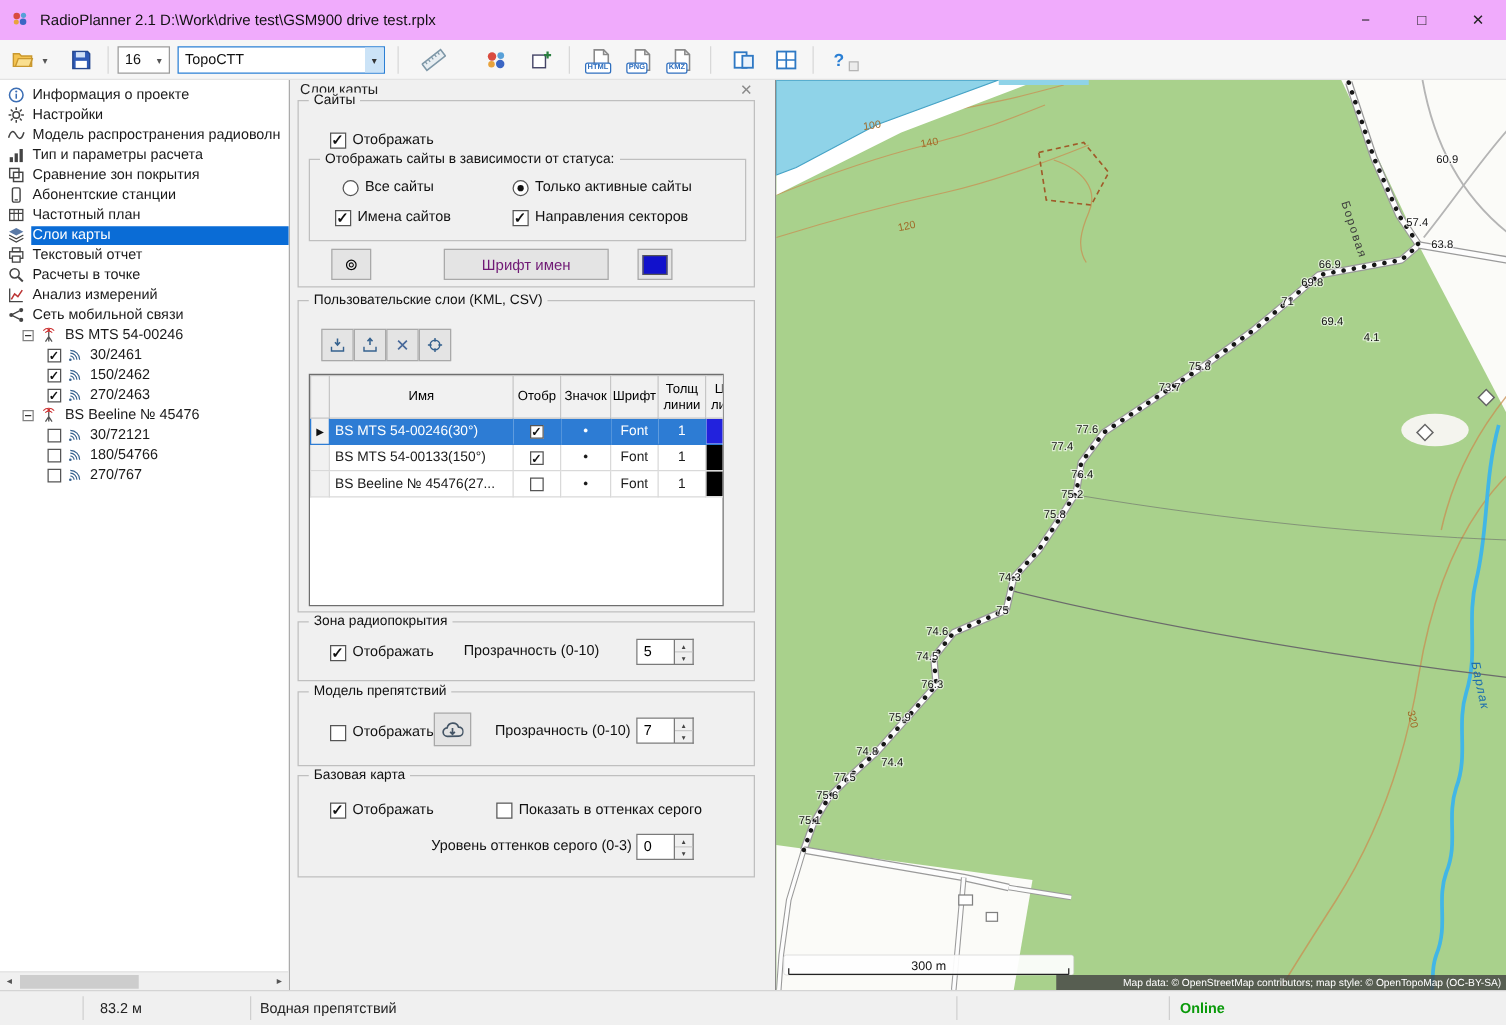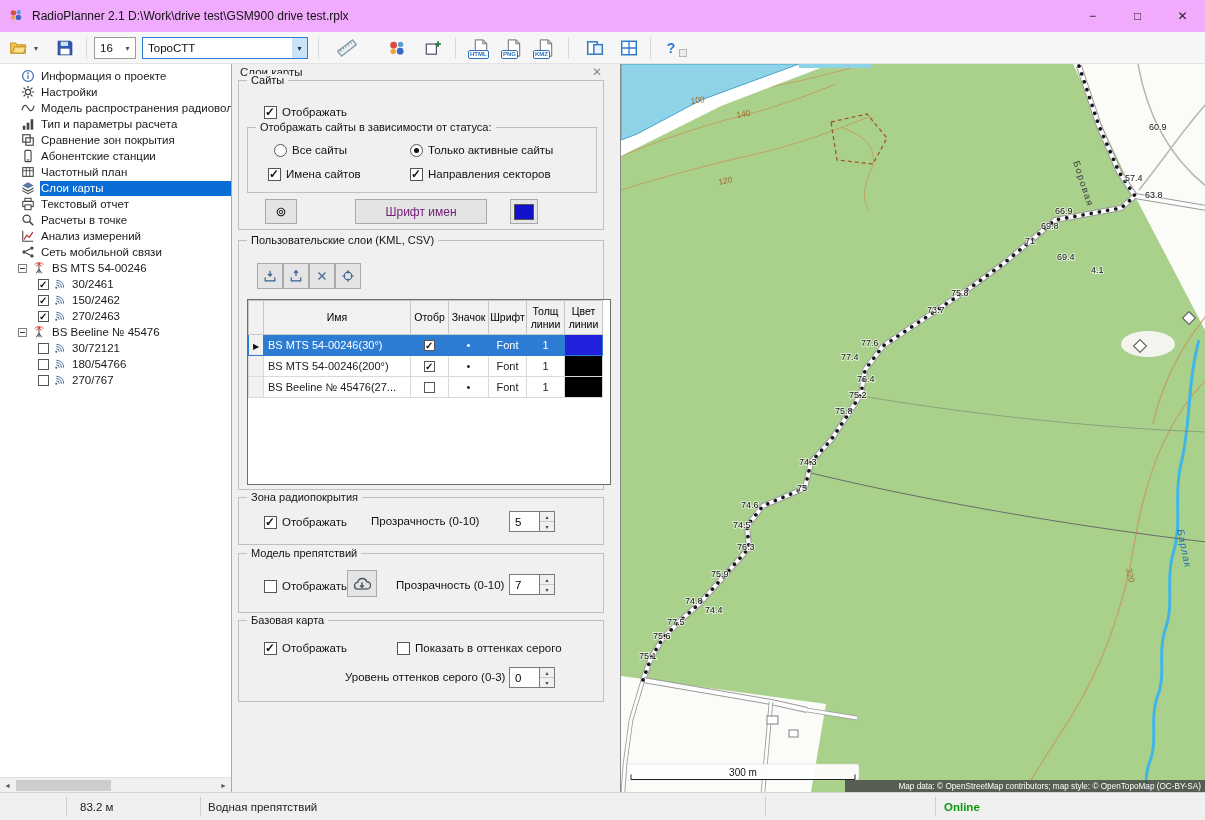--- a/index.html
+++ b/index.html
@@ -19,21 +19,21 @@
   .combo{position:absolute;top:5px;height:22px;background:#fff;border:1px solid #9a9a9a;display:flex;align-items:stretch}
   .combo-val{flex:1;display:flex;align-items:center;padding-left:5px;font-size:11.5px;color:#111}
   .dd{width:15px;display:flex;align-items:center;justify-content:center;font-size:8px;color:#555}
   .combo.focus{border-color:#2a7fd4}
   .combo.focus .ddblue{background:#cbe3f7;color:#333}
   .pagelbl{position:absolute;left:2px;bottom:2px;font-size:6px;font-weight:bold;color:#2f6fbf;background:#fff;border:1px solid #2f6fbf;border-radius:2px;padding:0 1px;line-height:7px}
   .help-q{color:#2a7fd4;font-weight:bold;font-size:14px}
   .help-box{width:8px;height:8px;background:#ececec;border:1px solid #b5b5b5;margin:9px 0 0 2px}
   
   #sidebar{position:absolute;left:0;top:64px;width:232px;height:728px;background:#fff;border-right:1px solid #ababab;overflow:hidden}
-  .nav-item{position:absolute;left:0;width:100%;height:16px;display:flex;align-items:center;gap:5px;padding-left:21px;font-size:11.5px;color:#1a1a1a;white-space:nowrap}
+  .nav-item{position:absolute;left:0;width:100%;height:16px;display:flex;align-items:center;gap:5px;padding-left:6px;font-size:11.5px;color:#1a1a1a;white-space:nowrap}
   .nav-lbl{flex:1;line-height:15px;padding-left:1px}
   .nav-item.sel .nav-lbl{background:#0a6cd6;color:#fff}
   .tree1{padding-left:18px}.tree2{padding-left:38px}
   .exp{width:9px;height:9px;border:1px solid #828282;background:#fff;position:relative;flex:none}
   .exp::before{content:"";position:absolute;left:1px;right:1px;top:3px;height:1px;background:#333}
   #hscroll{position:absolute;left:0;bottom:0;width:231px;height:15px;background:#f0f0f0;border-top:1px solid #e2e2e2}
   .sarrow{position:absolute;top:0;width:15px;height:15px;font-size:7px;color:#555;display:flex;align-items:center;justify-content:center}
   .sthumb{position:absolute;left:16px;top:2px;width:95px;height:11px;background:#cdcdcd}
   
   .cb{width:13px;height:13px;border:1px solid #555;background:#fff;flex:none;position:relative}
@@ -493,21 +493,21 @@
     <div class="btn kmlbtn" style="left:70px;top:22px">
       <svg class="ic">
           <use href="#ic-cross"></use>
         </svg>
     </div>
     <div class="btn kmlbtn" style="left:96px;top:22px">
       <svg class="ic">
           <use href="#ic-target"></use>
         </svg>
     </div>
-    <div class="tablewrap" style="left:8px;top:58px;width:364px;height:186px">
+    <div class="tablewrap" style="left:8px;top:58px;width:332px;height:186px">
       <table class="grid">
         <colgroup>
             <col style="width:15px">
             <col style="width:147px">
             <col style="width:38px">
             <col style="width:40px">
             <col style="width:38px">
             <col style="width:38px">
             <col style="width:38px">
           </colgroup>
@@ -529,21 +529,21 @@
             <td><span class="cb tiny checked" style="display:inline-block;vertical-align:middle"></span></td>
             <td>•</td>
             <td>Font</td>
             <td>1</td>
             <td>
                 <div class="cellswatch" style="background: rgb(34, 34, 221);"></div>
               </td>
           </tr>
           <tr>
             <td class="rowsel"></td>
-            <td class="name">BS MTS 54-00246(200°)</td>
+            <td class="name">BS MTS 54-00133(150°)</td>
             <td><span class="cb tiny checked" style="display:inline-block;vertical-align:middle"></span></td>
             <td>•</td>
             <td>Font</td>
             <td>1</td>
             <td>
                 <div class="cellswatch" style="background: rgb(0, 0, 0);"></div>
               </td>
           </tr>
           <tr>
             <td class="rowsel"></td>

